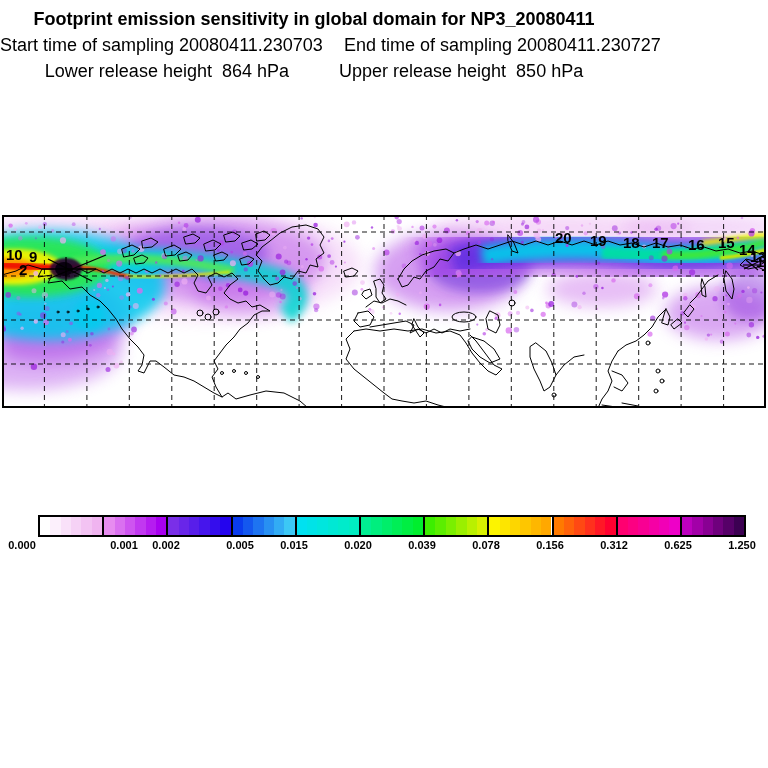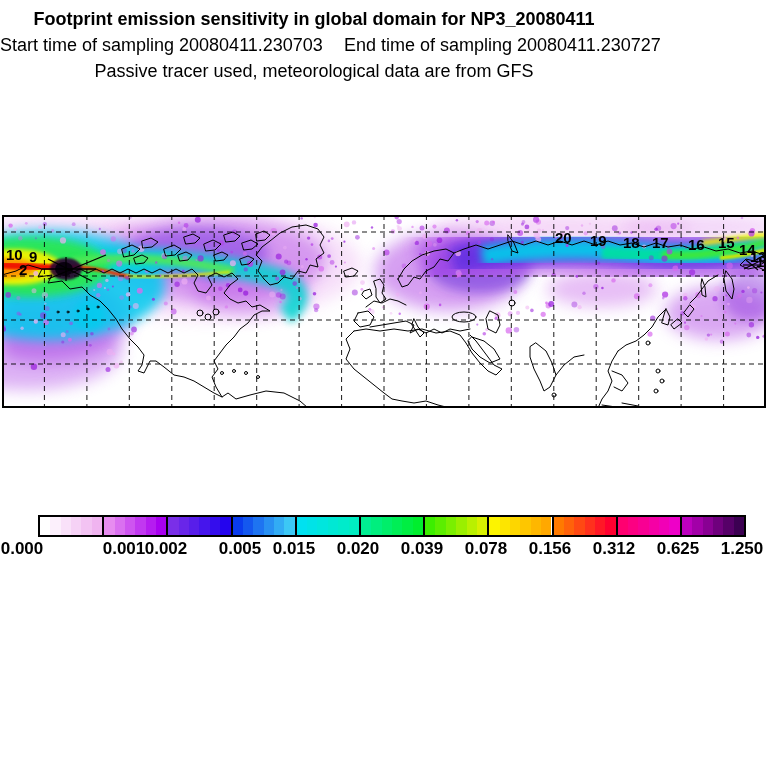--- a/index.html
+++ b/index.html
@@ -11,33 +11,33 @@
   .gap2{display:inline-block;width:21px}
   .gap3{display:inline-block;width:50px}
   .mapwrap{position:absolute;top:215px;left:2px;width:661px;height:193px}
   svg{display:block}
   text.traj{font-family:"Liberation Sans",sans-serif;font-weight:bold;font-size:15px;fill:#000}
   .cbar{position:absolute;top:515px;left:38px;width:704px;height:18px;display:flex;border:2px solid #000;box-sizing:content-box}
   .seg{flex:1;display:flex;border-left:2px solid #000}
   .seg:first-child{border-left:none}
   .cell{flex:1}
   .ticks{position:absolute;top:539px;left:0;width:768px;height:20px}
-  .tick{position:absolute;top:0;transform:translateX(-50%);font-weight:bold;font-size:17px;white-space:pre}
+  .tick{position:absolute;top:0;transform:translateX(-50%);font-weight:bold;font-size:11px;white-space:pre}
   .units{position:absolute;top:566px;left:0;width:768px;text-align:center;font-size:18px}
   .maxv{position:absolute;top:594px;left:0;width:768px;text-align:center;font-size:18px;white-space:pre}
 </style>
 </head>
 <body>
 
 <div class="page">
 
   <div class="hdr">
     <div class="t1">Footprint emission sensitivity in global domain for NP3_20080411</div>
     <div class="t2"><span>Start time of sampling 20080411.230703</span><span class="gap2"></span><span>End time of sampling 20080411.230727</span></div>
-    <div class="t2">Passive tracer used, meteorological data are from GFS</div>
+    <div class="t2"><span>Lower release height  864 hPa</span><span class="gap3"></span><span>Upper release height  850 hPa</span></div>
   </div>
 
   <div class="mapwrap">
   <svg id="mapsvg" width="764" height="193" viewBox="0 0 764 193">
     <defs>
       <filter id="b8" x="-50%" y="-50%" width="200%" height="200%">
             <feGaussianBlur stdDeviation="8"></feGaussianBlur>
           </filter>
       <filter id="b6" x="-50%" y="-50%" width="200%" height="200%">
             <feGaussianBlur stdDeviation="6"></feGaussianBlur>

